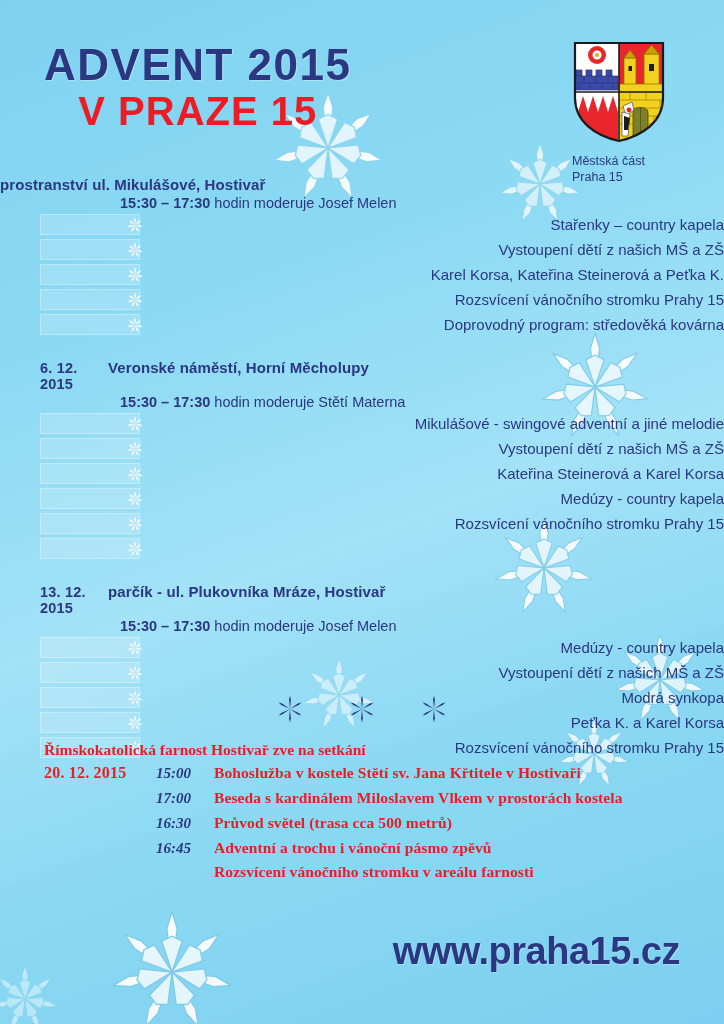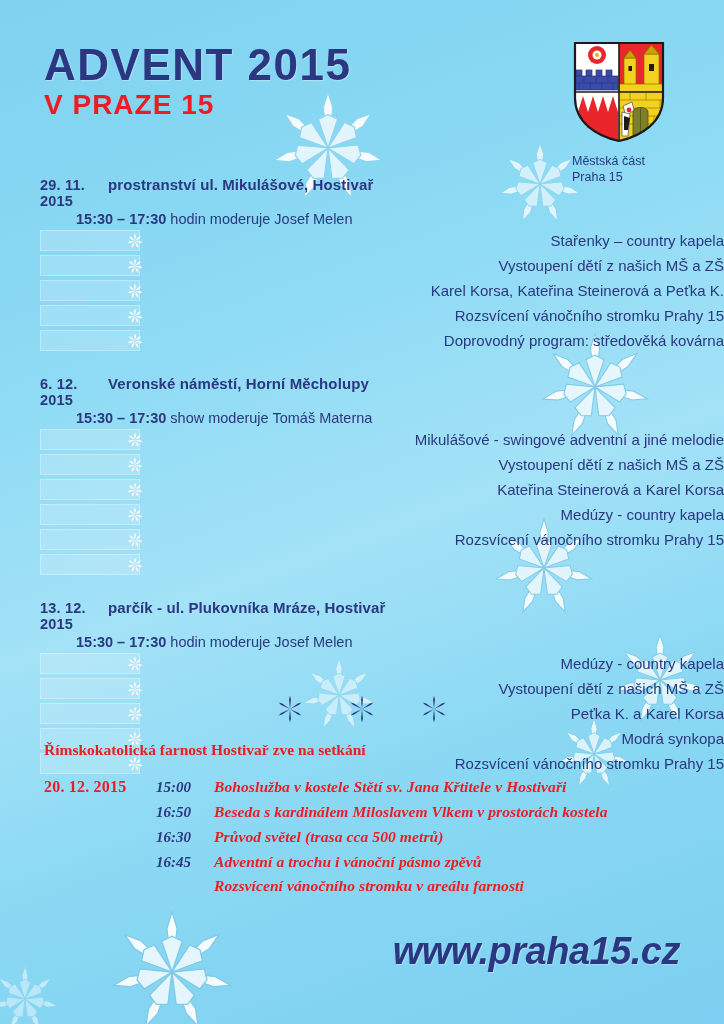--- a/index.html
+++ b/index.html
@@ -36,26 +36,27 @@
   .title-main {
     font-size: 44px;
     font-weight: bold;
     letter-spacing: 1.5px;
     color: #2b3780;
     line-height: 1.05;
     margin: 0;
     text-shadow: 1px 1px 1px rgba(255,255,255,.35);
   }
   .title-sub {
-    font-size: 28px;
+    font-size: 40px;
     font-weight: bold;
     letter-spacing: 1px;
     color: #ed1c24;
     line-height: 1.05;
     margin: 2px 0 0 0;
+    text-align: center;
   }
   
   .crest-wrap {
     position: absolute;
     left: 572px;
     top: 40px;
     width: 128px;
   }
   .crest-caption {
     margin-top: 6px;
@@ -86,21 +87,21 @@
     color: #2b3780;
     letter-spacing: .2px;
   }
   .venue {
     font-size: 15px;
     font-weight: bold;
     color: #2b3780;
     letter-spacing: .1px;
   }
   .timeline-row {
-    margin-left: 76px;
+    margin-left: 120px;
     font-size: 14.5px;
     color: #2b3780;
     margin-top: 2px;
   }
   .timeline-row .hours { font-weight: bold; }
   .items { margin-top: 1px; }
   .item {
     position: relative;
     height: 25px;
     line-height: 25px;
@@ -148,21 +149,21 @@
     top: 740px;
     width: 660px;
   }
   .church-lead {
     font-family: "Liberation Serif", serif;
     font-size: 15.5px;
     font-weight: bold;
     color: #ed1c24;
     line-height: 1.32;
   }
-  .church-rows { margin-top: 14px; }
+  .church-rows { margin-top: 0; }
   .crow {
     display: flex;
     align-items: baseline;
     line-height: 1.58;
     font-family: "Liberation Serif", serif;
   }
   .crow .cdate {
     flex: 0 0 112px;
     width: 112px;
     font-size: 16px;
@@ -174,35 +175,33 @@
     flex: 0 0 58px;
     width: 58px;
     font-size: 15px;
     font-weight: bold;
     font-style: italic;
     color: #2b3780;
   }
   .crow .ctext {
     font-size: 15.5px;
     font-weight: bold;
-    font-style: italic;
     color: #ed1c24;
     letter-spacing: .1px;
   }
   
   .website {
     position: absolute;
     right: 44px;
     top: 930px;
     font-size: 38px;
     font-weight: bold;
     color: #2b3780;
     letter-spacing: -.5px;
     text-shadow: 1px 1px 1px rgba(255,255,255,.3);
-    font-style: italic;
   }
 </style>
 </head>
 <body>
 
 <div id="poster">
 
   <div class="deco-layer">
     <svg class="flake" style="left:268px; top:88px; width:120px; height:120px; opacity:.92;" viewBox="0 0 100 100">
       <g fill="#ffffff" stroke="#8fd5ef" stroke-width="1">
@@ -419,21 +418,20 @@
     </svg>
     <div class="crest-caption">
       <div>Městská část</div>
       <div>Praha 15</div>
     </div>
   </div>
 
   <div class="program" id="program-root">
       <div class="block">
         <div class="block-head">
-          <div class="date">29. 11. 2015</div>
           <div class="venue">prostranství ul. Mikulášové, Hostivař</div>
         </div>
         <div class="timeline-row"><span class="hours">15:30 – 17:30</span> <span>hodin moderuje Josef Melen</span></div>
         <div class="items">
           <div class="item">
             <svg class="item-bullet" viewBox="0 0 100 100">
               <g fill="#ffffff" stroke="#bfe6f7" stroke-width="2">
                 <g id="b0_0">
                   <path d="M50 50 L56 22 L50 8 L44 22 Z"></path>
                 </g>
@@ -511,21 +509,21 @@
             </svg>
             <span class="item-label">Doprovodný program: středověká kovárna</span>
           </div>
         </div>
       </div>
       <div class="block">
         <div class="block-head">
           <div class="date">6. 12. 2015</div>
           <div class="venue">Veronské náměstí, Horní Měcholupy</div>
         </div>
-        <div class="timeline-row"><span class="hours">15:30 – 17:30</span> <span>show moderuje Tomáš Materna</span></div>
+        <div class="timeline-row"><span class="hours">15:30 – 17:30</span> <span>hodin moderuje Stětí Materna</span></div>
         <div class="items">
           <div class="item">
             <svg class="item-bullet" viewBox="0 0 100 100">
               <g fill="#ffffff" stroke="#bfe6f7" stroke-width="2">
                 <g id="b1_0">
                   <path d="M50 50 L56 22 L50 8 L44 22 Z"></path>
                 </g>
                 <use href="#b1_0" transform="rotate(51.4 50 50)"></use>
                 <use href="#b1_0" transform="rotate(102.8 50 50)"></use>
                 <use href="#b1_0" transform="rotate(154.2 50 50)"></use>
@@ -652,48 +650,48 @@
                 <use href="#b2_1" transform="rotate(205.7 50 50)"></use>
                 <use href="#b2_1" transform="rotate(257.1 50 50)"></use>
                 <use href="#b2_1" transform="rotate(308.5 50 50)"></use>
               </g>
             </svg>
             <span class="item-label">Vystoupení  dětí z našich MŠ a ZŠ</span>
           </div>
           <div class="item">
             <svg class="item-bullet" viewBox="0 0 100 100">
               <g fill="#ffffff" stroke="#bfe6f7" stroke-width="2">
+                <g id="b2_3">
+                  <path d="M50 50 L56 22 L50 8 L44 22 Z"></path>
+                </g>
+                <use href="#b2_3" transform="rotate(51.4 50 50)"></use>
+                <use href="#b2_3" transform="rotate(102.8 50 50)"></use>
+                <use href="#b2_3" transform="rotate(154.2 50 50)"></use>
+                <use href="#b2_3" transform="rotate(205.7 50 50)"></use>
+                <use href="#b2_3" transform="rotate(257.1 50 50)"></use>
+                <use href="#b2_3" transform="rotate(308.5 50 50)"></use>
+              </g>
+            </svg>
+            <span class="item-label">Modrá synkopa</span>
+          </div>
+          <div class="item">
+            <svg class="item-bullet" viewBox="0 0 100 100">
+              <g fill="#ffffff" stroke="#bfe6f7" stroke-width="2">
                 <g id="b2_2">
                   <path d="M50 50 L56 22 L50 8 L44 22 Z"></path>
                 </g>
                 <use href="#b2_2" transform="rotate(51.4 50 50)"></use>
                 <use href="#b2_2" transform="rotate(102.8 50 50)"></use>
                 <use href="#b2_2" transform="rotate(154.2 50 50)"></use>
                 <use href="#b2_2" transform="rotate(205.7 50 50)"></use>
                 <use href="#b2_2" transform="rotate(257.1 50 50)"></use>
                 <use href="#b2_2" transform="rotate(308.5 50 50)"></use>
               </g>
             </svg>
             <span class="item-label">Peťka K. a Karel Korsa</span>
-          </div>
-          <div class="item">
-            <svg class="item-bullet" viewBox="0 0 100 100">
-              <g fill="#ffffff" stroke="#bfe6f7" stroke-width="2">
-                <g id="b2_3">
-                  <path d="M50 50 L56 22 L50 8 L44 22 Z"></path>
-                </g>
-                <use href="#b2_3" transform="rotate(51.4 50 50)"></use>
-                <use href="#b2_3" transform="rotate(102.8 50 50)"></use>
-                <use href="#b2_3" transform="rotate(154.2 50 50)"></use>
-                <use href="#b2_3" transform="rotate(205.7 50 50)"></use>
-                <use href="#b2_3" transform="rotate(257.1 50 50)"></use>
-                <use href="#b2_3" transform="rotate(308.5 50 50)"></use>
-              </g>
-            </svg>
-            <span class="item-label">Modrá synkopa</span>
           </div>
           <div class="item">
             <svg class="item-bullet" viewBox="0 0 100 100">
               <g fill="#ffffff" stroke="#bfe6f7" stroke-width="2">
                 <g id="b2_4">
                   <path d="M50 50 L56 22 L50 8 L44 22 Z"></path>
                 </g>
                 <use href="#b2_4" transform="rotate(51.4 50 50)"></use>
                 <use href="#b2_4" transform="rotate(102.8 50 50)"></use>
                 <use href="#b2_4" transform="rotate(154.2 50 50)"></use>
@@ -752,21 +750,21 @@
       <div>Římskokatolická farnost Hostivař zve na setkání</div>
     </div>
     <div class="church-rows" id="church-root">
         <div class="crow">
           <div class="cdate">20. 12. 2015</div>
           <div class="ctime">15:00</div>
           <div class="ctext">Bohoslužba v kostele Stětí sv. Jana Křtitele v Hostivaři</div>
         </div>
         <div class="crow">
           <div class="cdate"></div>
-          <div class="ctime">16:50</div>
+          <div class="ctime">17:00</div>
           <div class="ctext">Beseda s kardinálem Miloslavem Vlkem v prostorách kostela</div>
         </div>
         <div class="crow">
           <div class="cdate"></div>
           <div class="ctime">16:30</div>
           <div class="ctext">Průvod světel (trasa cca 500 metrů)</div>
         </div>
         <div class="crow">
           <div class="cdate"></div>
           <div class="ctime">16:45</div>

